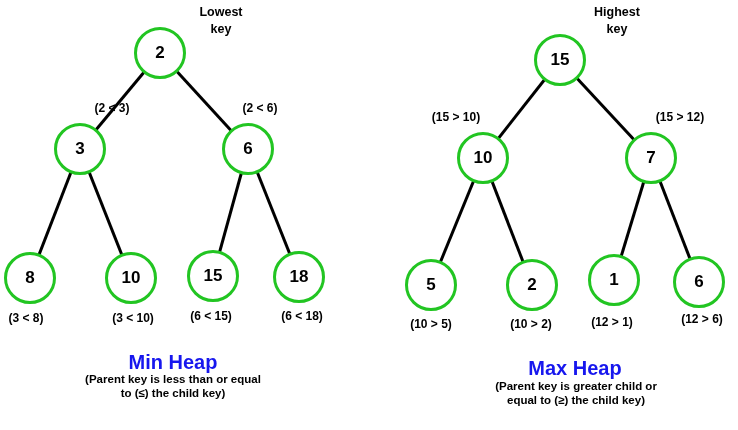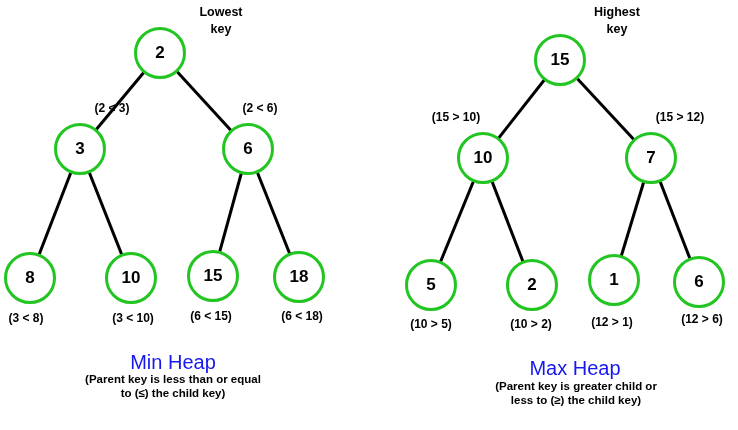--- a/index.html
+++ b/index.html
@@ -32,21 +32,21 @@
     position: absolute;
     transform: translateX(-50%);
     text-align: center;
     font-size: 12.5px; font-weight: bold; color: #000000;
     line-height: 17px;
     white-space: nowrap;
   }
   .heading {
     position: absolute;
     transform: translateX(-50%);
-    font-size: 20px; font-weight: normal; color: #1717ee;
+    font-size: 20px; font-weight: bold; color: #1717ee;
     white-space: nowrap;
   }
   .caption {
     position: absolute;
     transform: translateX(-50%);
     text-align: center;
     font-size: 11.5px; font-weight: bold; color: #000000;
     line-height: 14px;
     white-space: nowrap;
   }
@@ -115,16 +115,16 @@
   <div class="rel" style="left:456px; top:117px;">(15 &gt; 10)</div>
   <div class="rel" style="left:661px; top:117px;margin-left:19px;">(15 &gt; 12)</div>
   <div class="rel" style="left:431px; top:324px;">(10 &gt; 5)</div>
   <div class="rel" style="left:531px; top:324px;">(10 &gt; 2)</div>
   <div class="rel" style="left:612px; top:322px;">(12 &gt; 1)</div>
   <div class="rel" style="left:702px; top:319px;">(12 &gt; 6)</div>
 
   <div class="heading" style="left:575px; top:357px;">Max Heap</div>
   <div class="caption" style="left:576px; top:379px;">
     <div>(Parent key is greater child or</div>
-    <div>less to (≥) the child key)</div>
+    <div>equal to (≥) the child key)</div>
   </div>
 
 </div>
 
 </body></html>

